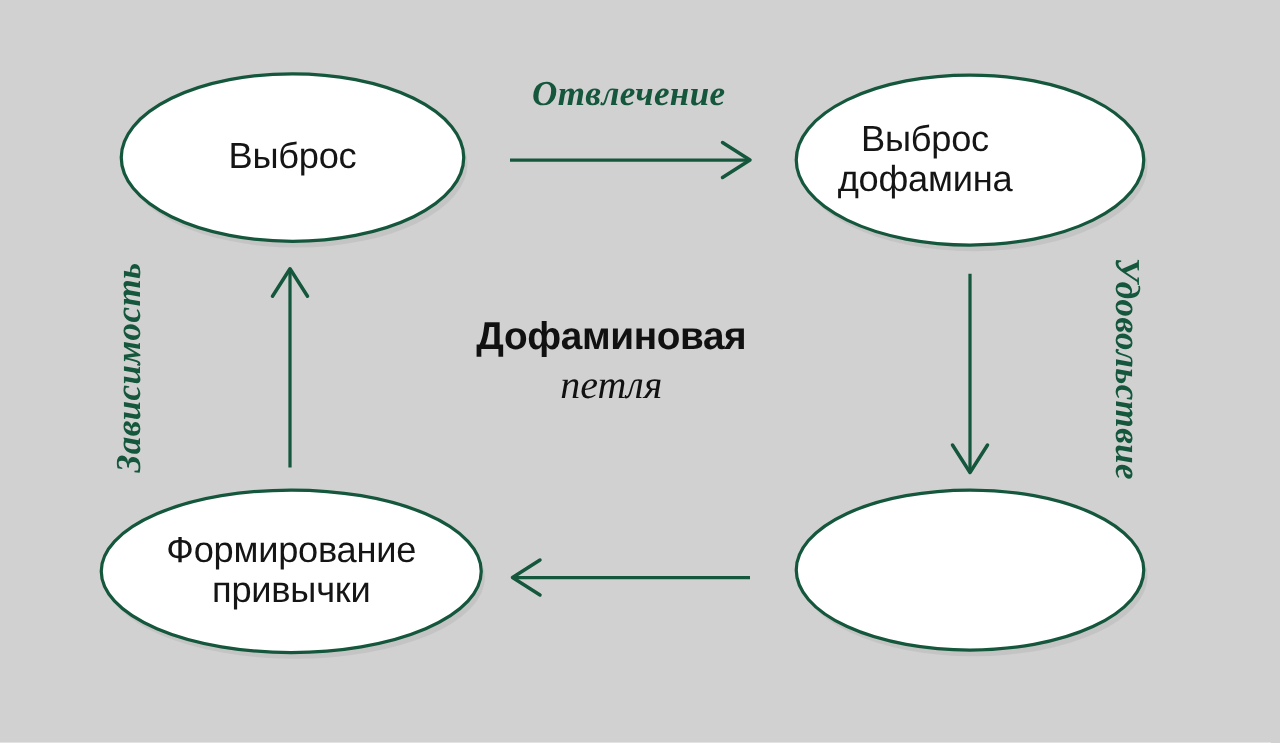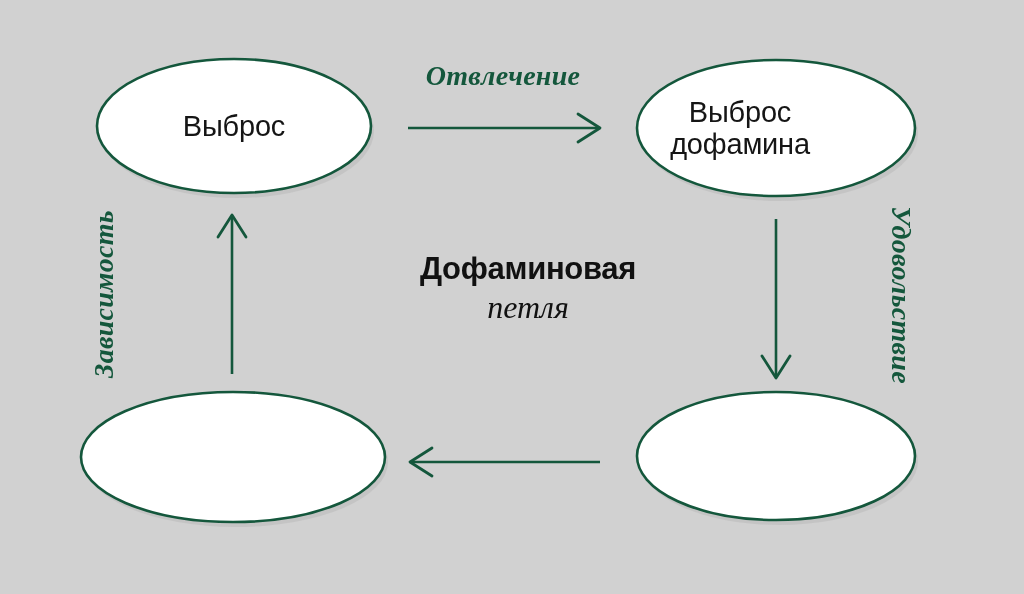--- a/index.html
+++ b/index.html
@@ -77,21 +77,21 @@
   }
   .edge-label.rot-ccw {
     transform: translate(-50%, -50%) rotate(-90deg);
   }
   .edge-label.rot-cw {
     transform: translate(-50%, -50%) rotate(90deg);
   }
 
   #center-title {
     position: absolute;
-    left: 528px;
+    left: 489px;
     top: 290px;
     transform: translate(-50%, -50%);
     text-align: center;
     width: 420px;
   }
   #center-title .title-main {
     display: block;
     font-family: "Liberation Sans", sans-serif;
     font-weight: 700;
     font-size: 31px;
@@ -147,20 +147,22 @@
       <polyline class="arrow-head" points="218,237 232,215 246,237"></polyline>
     </g>
   </svg>
 
   <div class="node-label" style="left:234px; top:126px; width:260px;">Выброс</div>
 
   <div class="node-label" style="left:740px; top:128px; width:264px;">Выброс
 дофамина</div>
 
 
+  <div class="node-label" style="left:233px; top:457px; width:290px;">Формирование
+привычки</div>
 
   <div class="edge-label" style="left:503px; top:76px;text-align:center;">Отвлечение</div>
 
   <div class="edge-label rot-cw" style="left:901px; top:295px;">Удовольствие</div>
 
 
   <div class="edge-label rot-ccw" style="left:104px; top:294px;">Зависимость</div>
 
   <div id="center-title">
     <span class="title-main">Дофаминовая</span>

